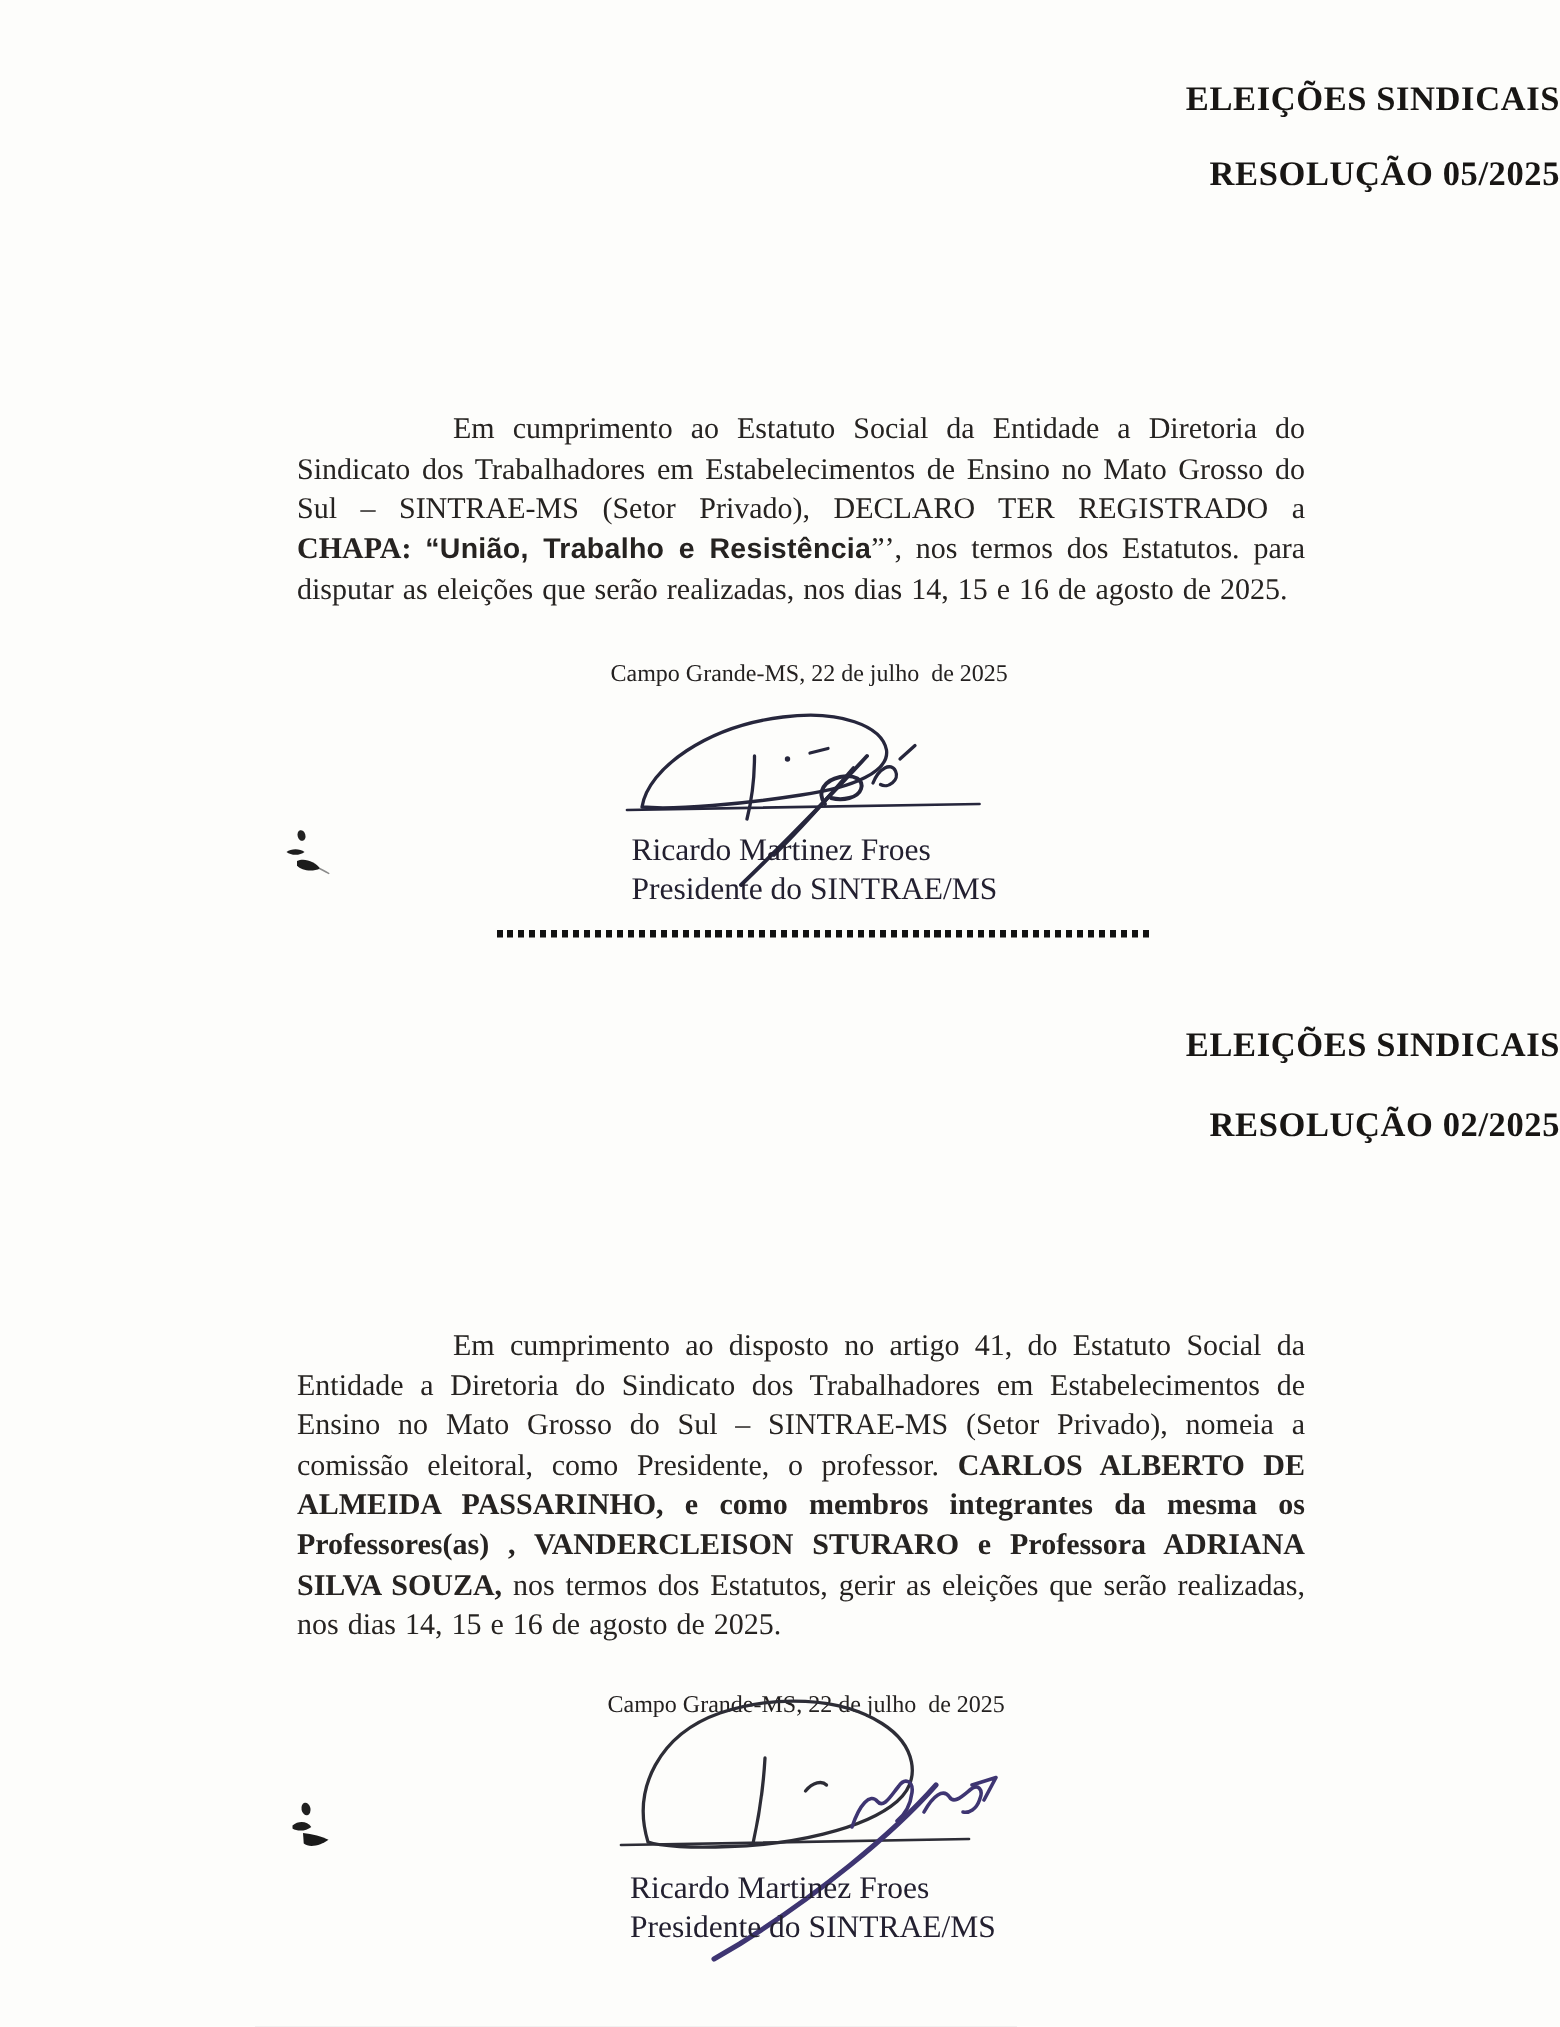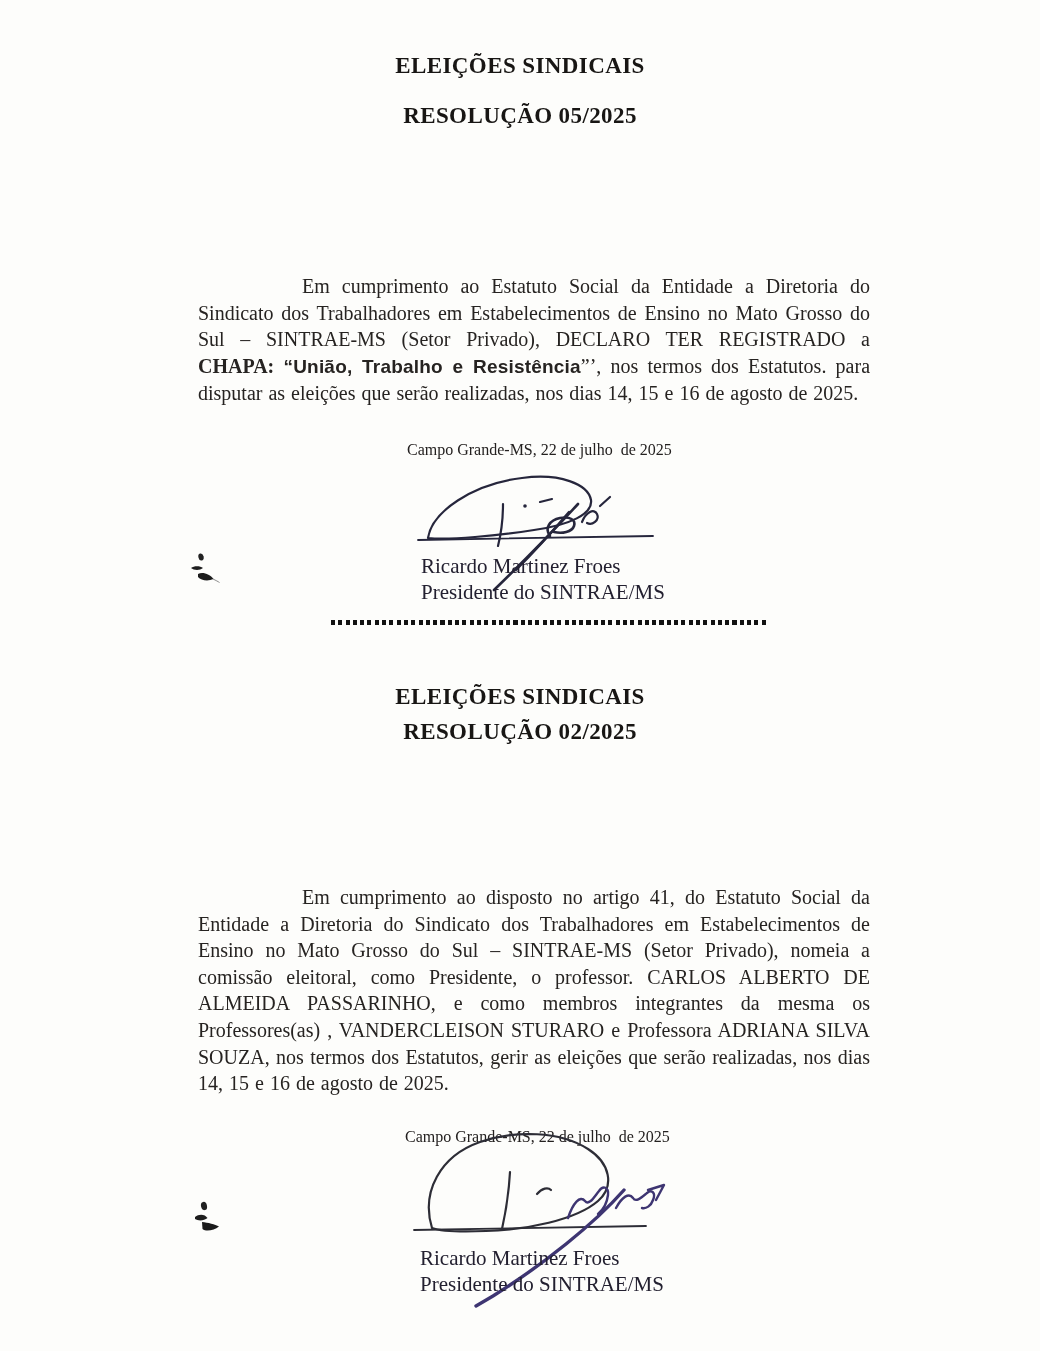--- a/index.html
+++ b/index.html
@@ -7,21 +7,21 @@
     position:relative;
     width:1040px;height:1351px;
     margin:0 auto;
     background:#fdfdfb;
     overflow:hidden;
     font-family:"Liberation Serif", serif;
     color:#242120;
   }
   .center-head{
     position:absolute;left:0;width:100%;
-    text-align:center;
+    text-align:right;
     font-weight:bold;
     font-size:23px;
     letter-spacing:.4px;
     color:#181614;
   }
   .body-para{
     position:absolute;left:186px;width:672px;
     font-size:20px;line-height:26.6px;
     text-align:justify;
     text-indent:104px;
@@ -29,21 +29,21 @@
     color:#262321;
     margin:12px;
   }
   .bold-serif{font-weight:bold;}
   .bold-sans{
     font-family:"Liberation Sans", sans-serif;
     font-weight:bold;
     font-size:19px;
     letter-spacing:.2px;
   }
-  .bold-run{font-weight:normal;}
+  .bold-run{font-weight:bold;}
   .dateline{
     position:absolute;
     font-size:16px;
     color:#242120;
     white-space:pre;
   }
   .sig-text{
     position:absolute;
     font-size:21px;line-height:26px;
     color:#232030;
@@ -94,21 +94,21 @@
     <ellipse cx="13" cy="9" rx="2.6" ry="3.6" fill="#222222" transform="rotate(-15 13 9)"></ellipse>
     <path d="M 3 20 C 6 17.5 12 17.5 15 20 C 12 22.5 6 22.5 3 20 Z" fill="#1e1e1e"></path>
     <path d="M 10 26 C 15 23.5 22 26.5 25.5 31 C 20 33.5 13 32.5 10 29 Z" fill="#1c1c1c"></path>
     <path d="M 25 31 C 28 32.5 30 33.5 31.5 34.5" stroke="#8a8a8a" stroke-width="1" fill="none"></path>
   </svg>
 
   <div class="divider-dotted"></div>
 
   <div class="center-head" style="top:684px">ELEIÇÕES SINDICAIS</div>
 
-  <div class="center-head" style="top:719px">RESOLUÇÃO 02/2025</div>
+  <div class="center-head" style="top:737px">RESOLUÇÃO 02/2025</div>
 
   <p class="body-para" style="top:872px"><span>Em cumprimento ao disposto no artigo 41, do Estatuto Social da Entidade a Diretoria do Sindicato dos Trabalhadores em Estabelecimentos de Ensino no Mato Grosso do Sul – SINTRAE-MS (Setor Privado), nomeia a comissão eleitoral, como Presidente, o professor. </span><span class="bold-run">CARLOS ALBERTO DE ALMEIDA PASSARINHO, e como membros integrantes da mesma os Professores(as) , VANDERCLEISON STURARO e Professora ADRIANA SILVA SOUZA,</span><span> nos termos dos Estatutos, gerir as eleições que serão realizadas, nos dias 14, 15 e 16 de agosto de 2025.</span></p>
 
   <div class="dateline" style="left:405px;top:1128px">Campo Grande-MS, 22 de julho  de 2025</div>
 
   <svg class="sig-svg" style="left:398px;top:1126px" width="292" height="184" viewBox="0 0 292 184">
     <g stroke="#2d2d36" stroke-width="2.2">
       <path d="M 34 102 C 23 66 42 30 82 16 C 118 4 162 5 190 23 C 212 37 217 60 200 75 C 178 94 128 104 88 105 C 64 106 42 105 34 102"></path>
       <path d="M 112 46 C 111 64 108 85 104 103"></path>
       <path d="M 139 68 C 144 62 150 61 153 64"></path>

